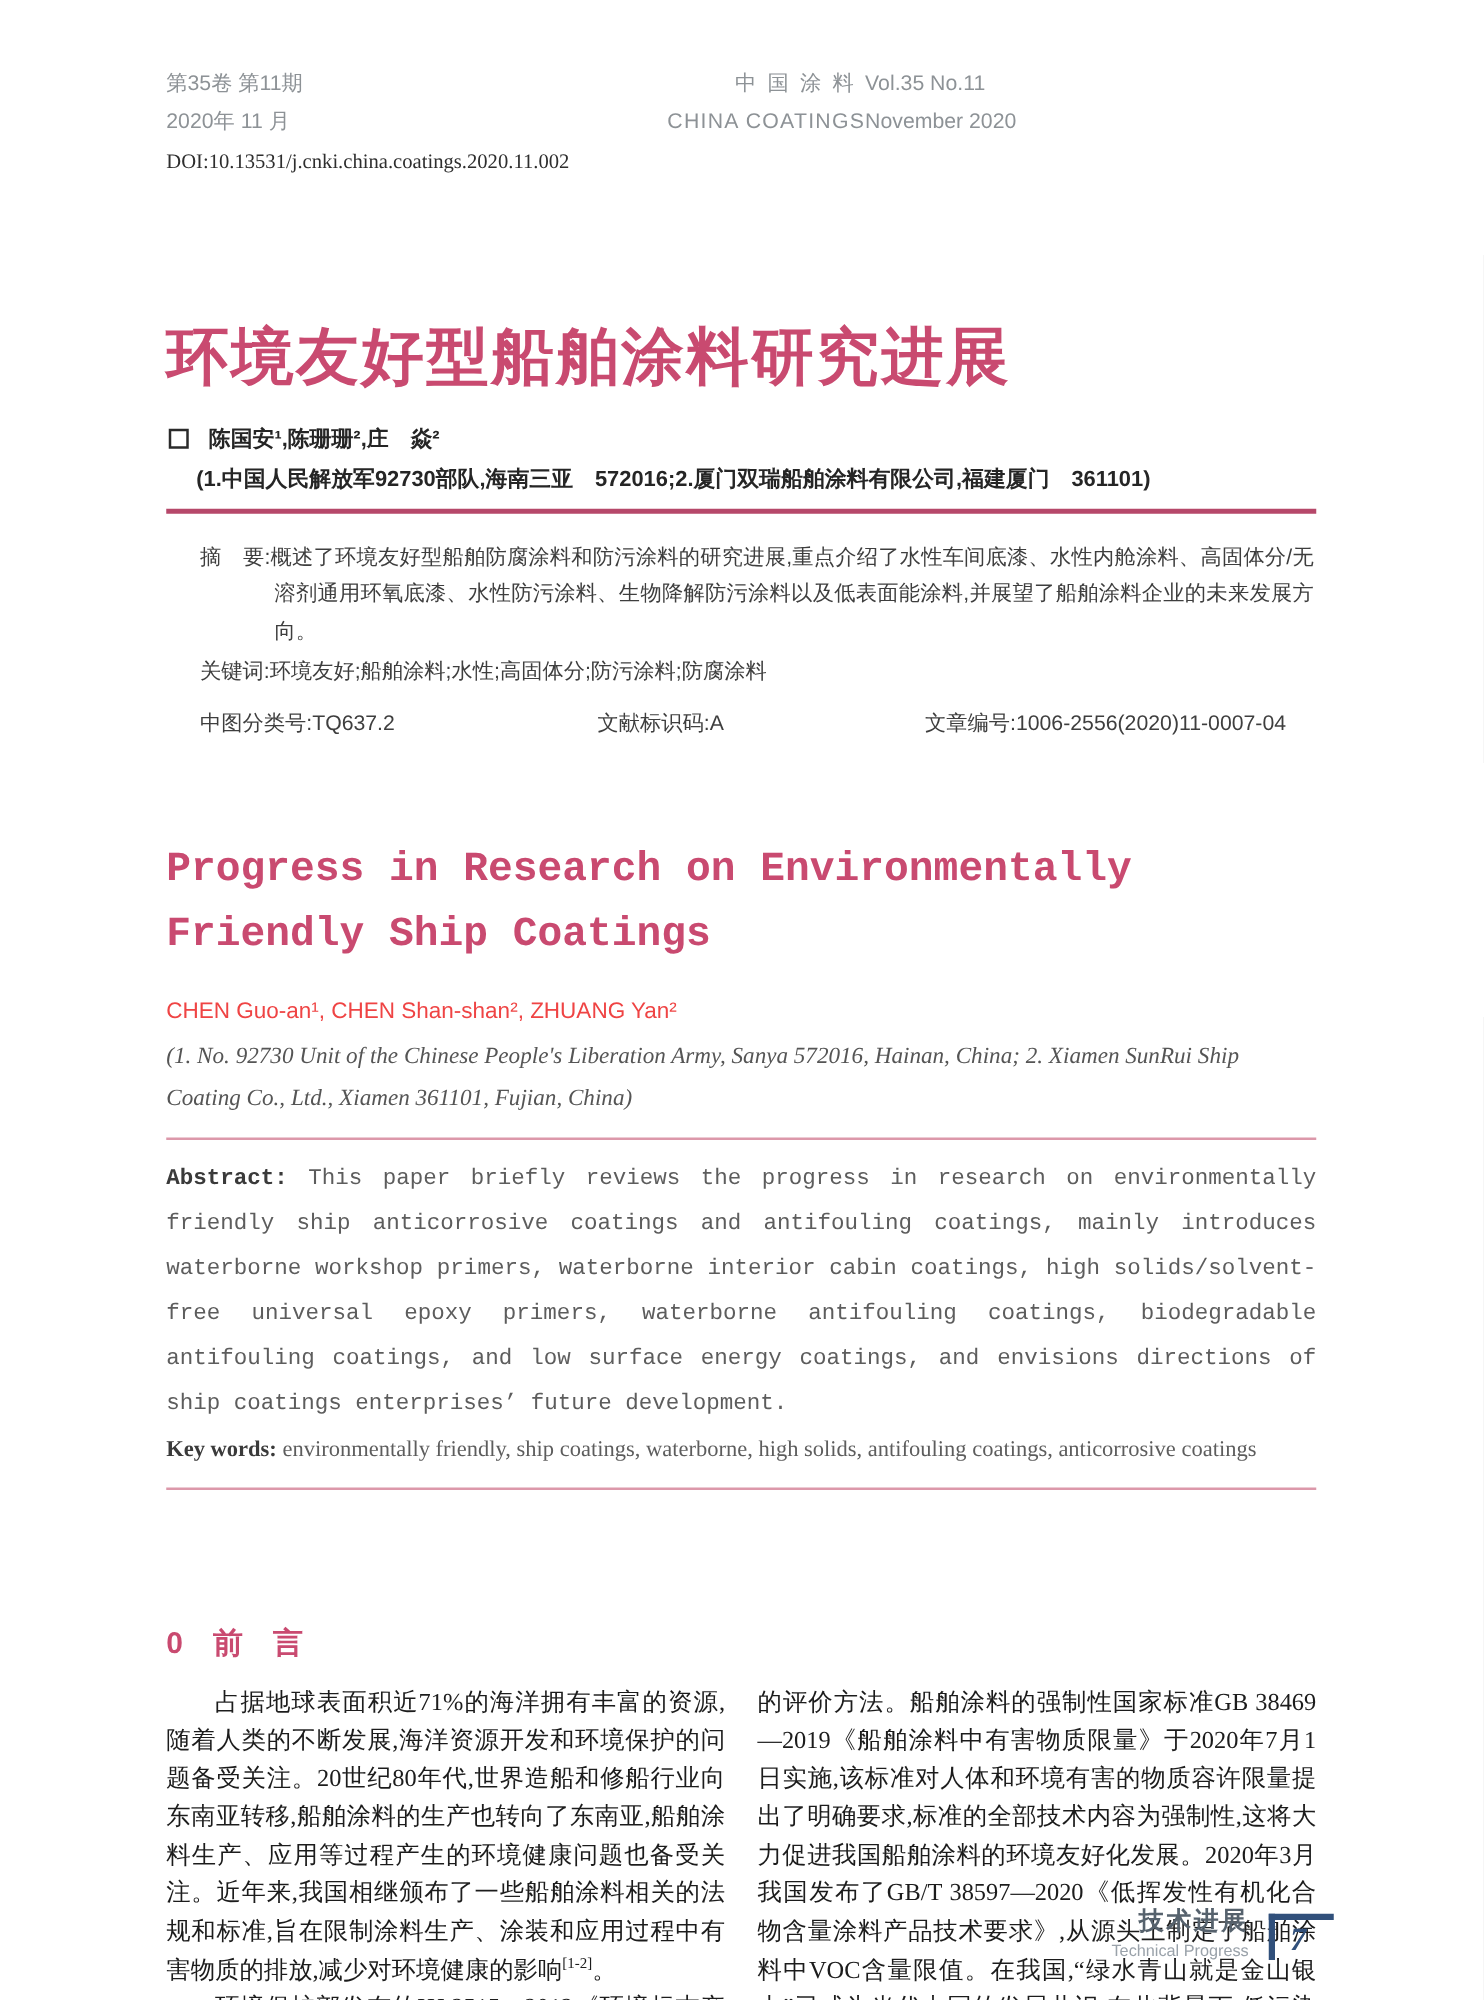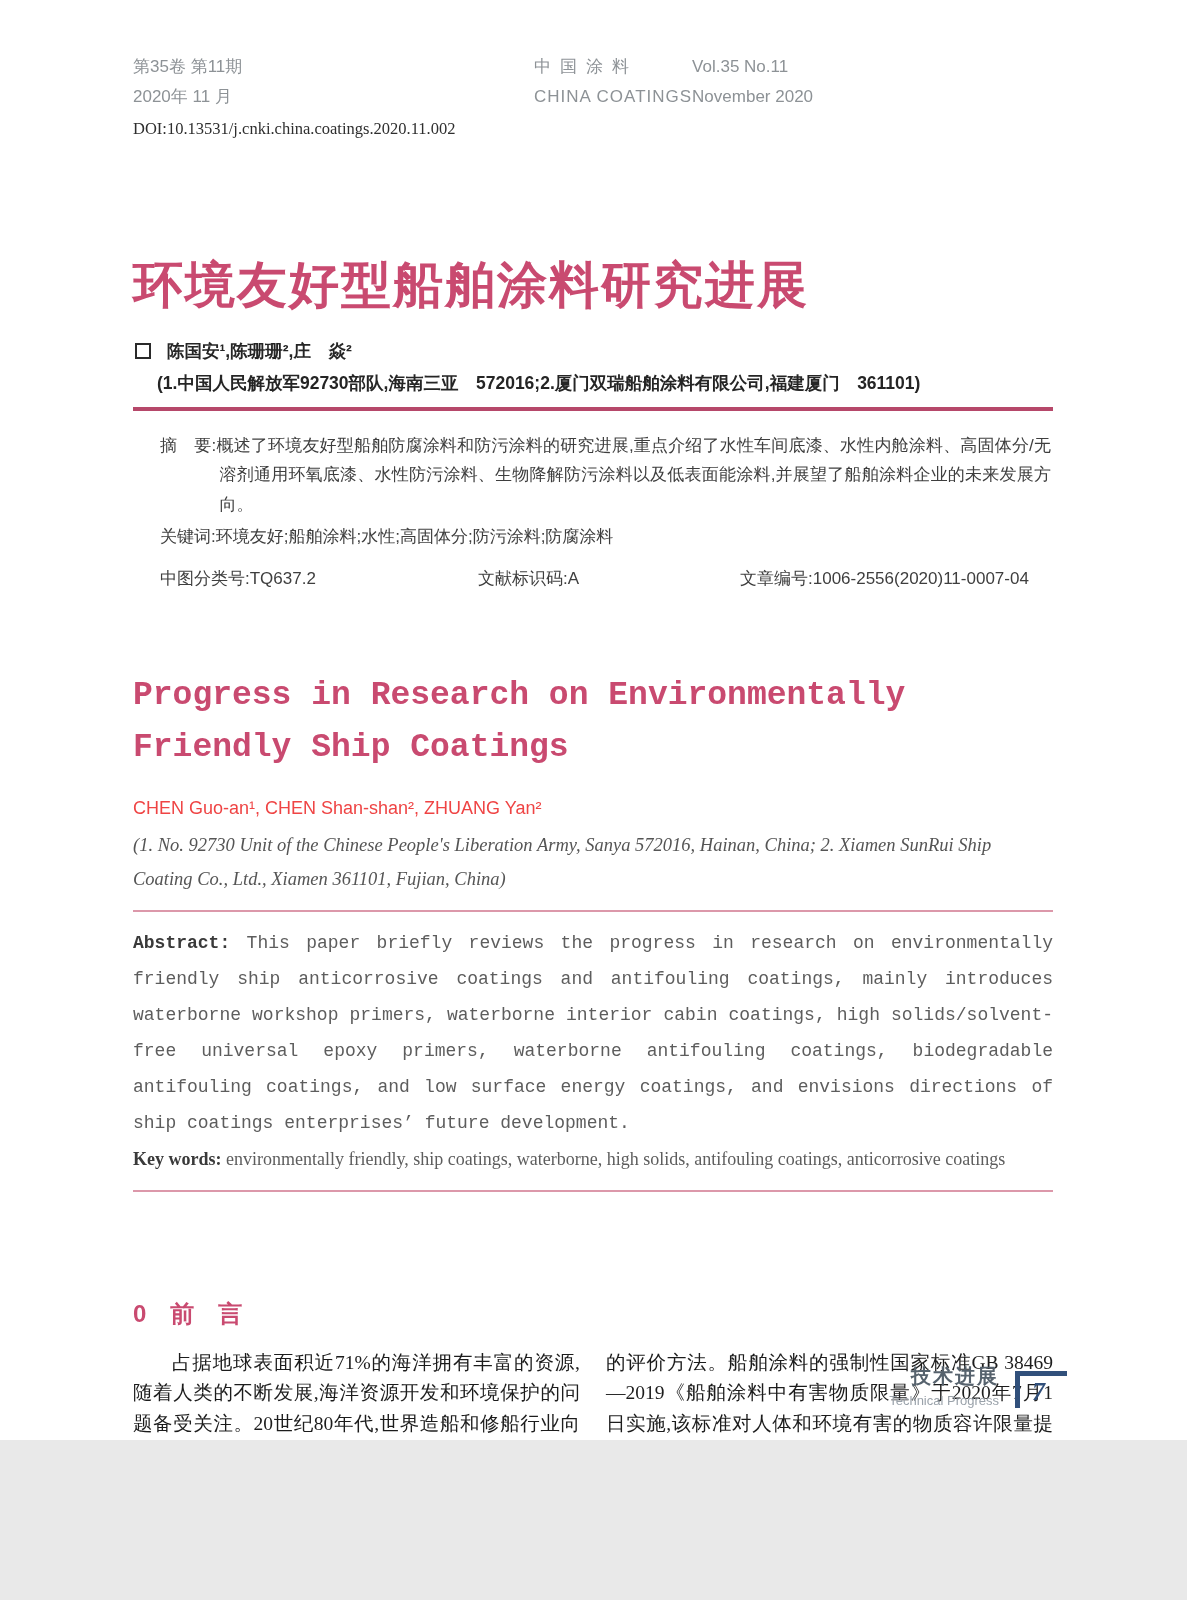--- a/index.html
+++ b/index.html
@@ -1,25 +1,25 @@
 <!DOCTYPE html>
 <html><head>
 <meta charset="utf-8">
 <style>
   html,body{margin:0;padding:0;background:#e9e9e9;}
   .page{
-    width:1187px;height:1440px;background:#ffffff;position:relative;
+    width:1187px;height:1600px;background:#ffffff;position:relative;
     box-sizing:border-box;padding:52px 134px 0 133px;
     font-family:"Liberation Sans",sans-serif;color:#222;overflow:hidden;
   }
   
   .jheader{display:grid;grid-template-columns:1fr auto 1fr;
     font-size:17px;line-height:30px;color:#8d9296;}
   .jh-left{text-align:left;}
-  .jh-center{text-align:left;margin-left:40px;}
+  .jh-center{text-align:right;margin-left:40px;}
   .jh-center .cn{letter-spacing:9px;}
   .jh-center .en{letter-spacing:1px;}
   .jh-right{text-align:left;}
   .doi{margin-top:7px;font-family:"Liberation Serif",serif;font-size:16.5px;color:#2e2e2e;}
   
   .title-cn{margin:118px 0 0;font-size:50px;font-weight:900;letter-spacing:2px;
     color:var(--accent);line-height:1.15;}
   .authors-cn{margin-top:24px;display:flex;align-items:center;
     font-size:17.5px;font-weight:700;color:#252525;}
   .square-bullet{width:12px;height:12px;border:2.5px solid #2a2a2a;margin:0 16px 0 2px;flex:0 0 auto;}

